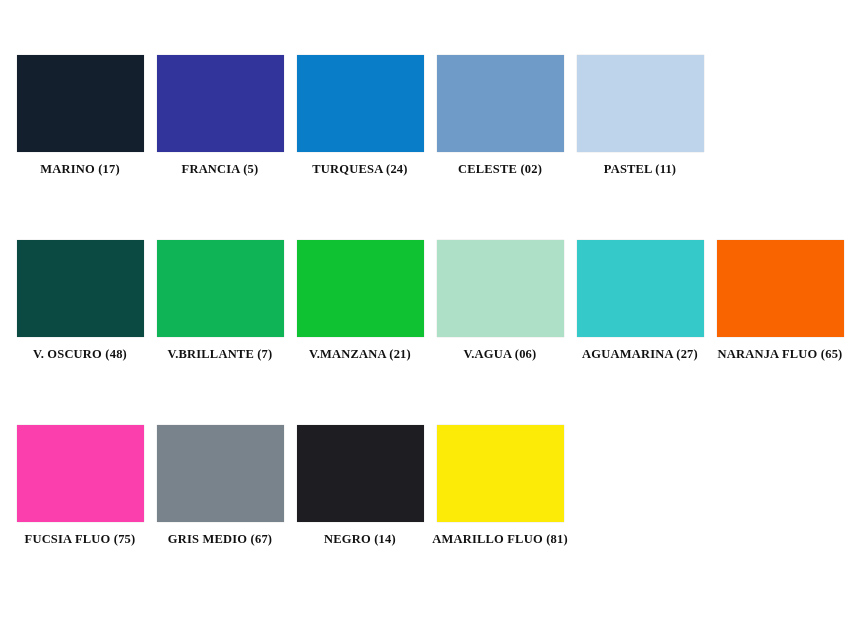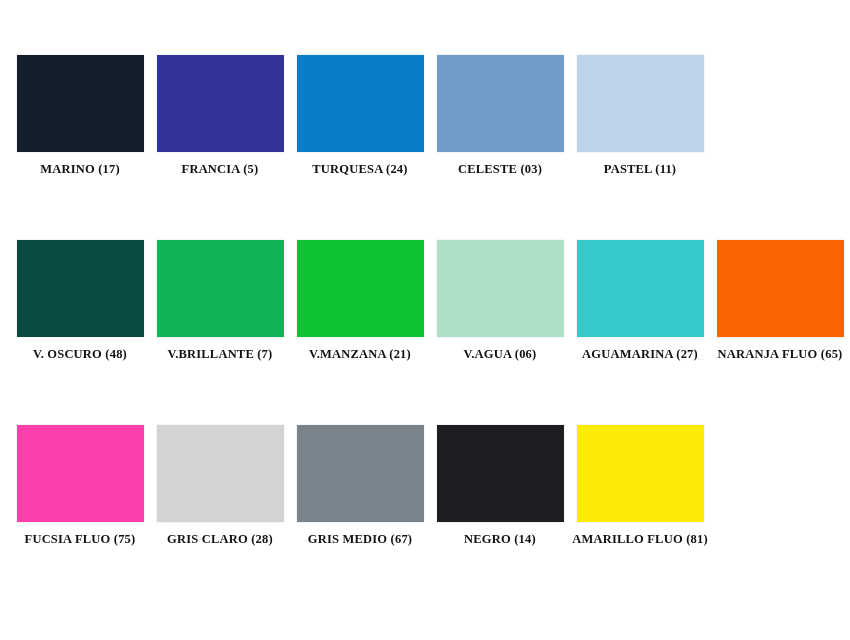--- a/index.html
+++ b/index.html
@@ -71,21 +71,21 @@
     <div class="swatch-cell">
       <span class="swatch-chip" style="background:#32349b"></span>
       <span class="swatch-label">FRANCIA (5)</span>
     </div>
     <div class="swatch-cell">
       <span class="swatch-chip" style="background:#0a7dc8"></span>
       <span class="swatch-label">TURQUESA (24)</span>
     </div>
     <div class="swatch-cell">
       <span class="swatch-chip" style="background:#6e9bc7"></span>
-      <span class="swatch-label">CELESTE (03)</span>
+      <span class="swatch-label">CELESTE (02)</span>
     </div>
     <div class="swatch-cell">
       <span class="swatch-chip" style="background:#bdd4ea"></span>
       <span class="swatch-label">PASTEL (11)</span>
     </div>
   </div>
 
   <div class="swatch-row">
     <div class="swatch-cell">
       <span class="swatch-chip" style="background:#0a4a42"></span>
@@ -112,24 +112,20 @@
       <span class="swatch-label">NARANJA FLUO (65)</span>
     </div>
   </div>
 
   <div class="swatch-row">
     <div class="swatch-cell">
       <span class="swatch-chip" style="background:#fb3fad"></span>
       <span class="swatch-label">FUCSIA FLUO (75)</span>
     </div>
     <div class="swatch-cell">
-      <span class="swatch-chip" style="background:#d2d3d5"></span>
-      <span class="swatch-label">GRIS CLARO (28)</span>
-    </div>
-    <div class="swatch-cell">
       <span class="swatch-chip" style="background:#78838b"></span>
       <span class="swatch-label">GRIS MEDIO (67)</span>
     </div>
     <div class="swatch-cell">
       <span class="swatch-chip" style="background:#1e1e22"></span>
       <span class="swatch-label">NEGRO (14)</span>
     </div>
     <div class="swatch-cell">
       <span class="swatch-chip" style="background:#fbeb07"></span>
       <span class="swatch-label">AMARILLO FLUO (81)</span>

